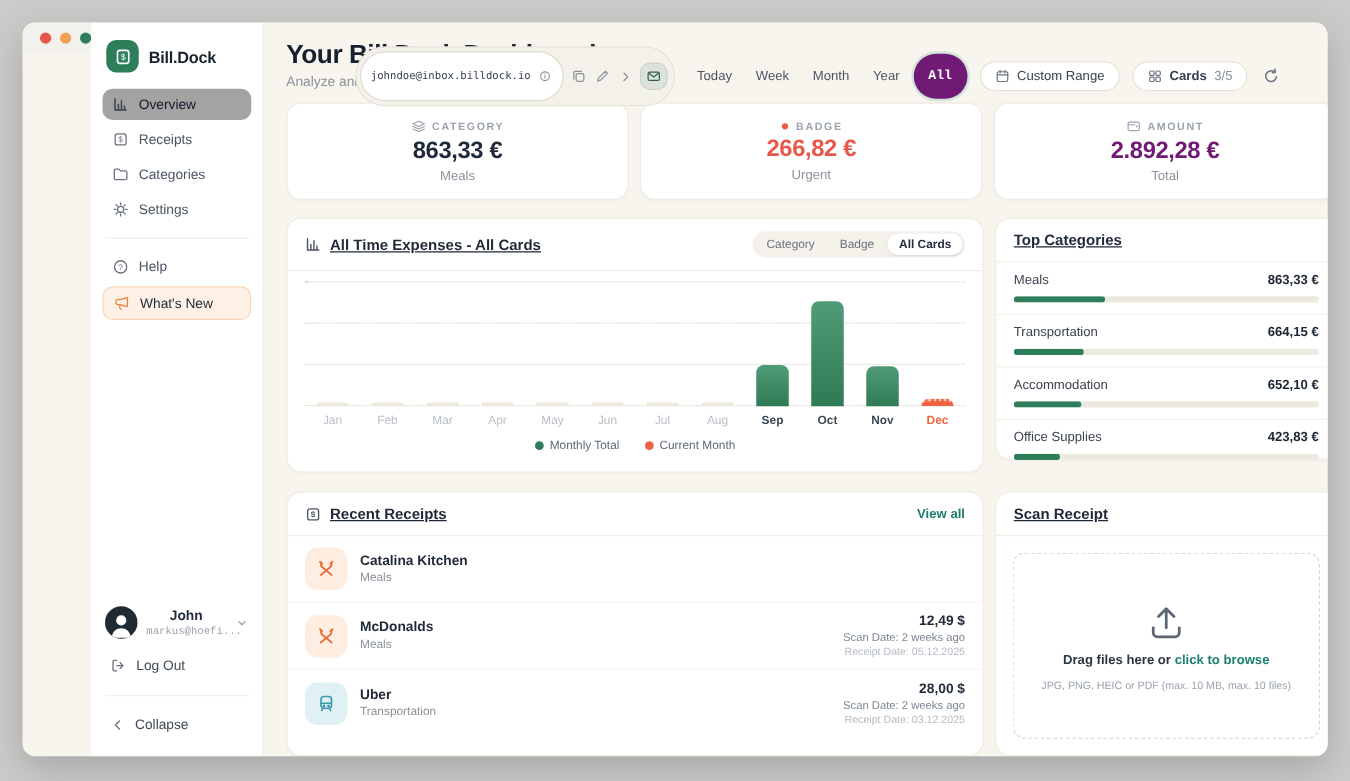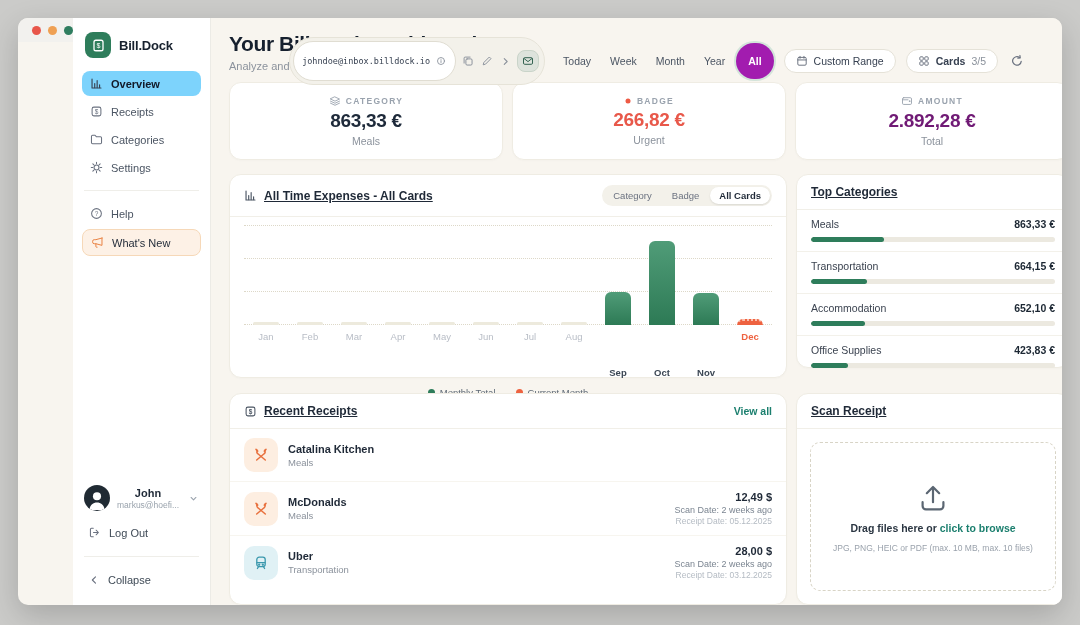--- a/index.html
+++ b/index.html
@@ -23,49 +23,49 @@
   .win-body { flex:1; display:flex; min-height:0; }
 
   
   .sidebar { width:138px; flex:none; background:#fff; border-right:1px solid #ecebe6; display:flex; flex-direction:column; padding:10px 9px 12px; }
   .logo-row { display:flex; align-items:center; gap:8px; padding:4px 3px 13px; }
   .logo-badge { width:26px; height:26px; border-radius:8px; background:#2e7d5b; color:#fff; display:flex; align-items:center; justify-content:center; flex:none; }
   .brand-name { font-size:13px; font-weight:bold; color:#17212e; letter-spacing:-.2px; }
   .nav { display:flex; flex-direction:column; gap:3px; }
   .nav-item { display:flex; align-items:center; gap:8px; padding:6px 8px; border-radius:8px; font-size:11px; color:#4b5563; }
   .nav-item .ic { color:#6b7280; display:flex; flex:none; }
-  .nav-item.active { background:#7dd3fc; color:#111827; font-weight:bold; }
+  .nav-item.active { background:#a3a3a3; color:#111827; font-weight:normal; }
   .nav-item.active .ic { color:#374151; }
   .nav-item.highlight { background:#fdf1e6; border:1px solid #f6d8b8; color:#1f2937; }
   .nav-item.highlight .ic { color:#e8803f; }
   .side-div { height:1px; background:#efeee9; margin:10px 2px; flex:none; }
   .side-bottom { margin-top:auto; }
   .user-row { display:flex; align-items:center; gap:7px; padding:4px 2px 8px; }
   .avatar { width:26px; height:26px; border-radius:50%; background:#202a33; display:flex; align-items:flex-end; justify-content:center; overflow:hidden; flex:none; }
   .user-meta { min-width:0;text-align:center; }
   .user-name { font-size:11px; font-weight:bold; color:#1f2937; }
-  .user-email { font-size:8.5px; color:#9aa3ad; margin-top:1px; white-space:nowrap; }
+  .user-email { font-size:8.5px; color:#9aa3ad; margin-top:1px; white-space:nowrap;font-family:Liberation Mono, monospace; }
   .chev-btn { margin-left:auto; color:#9aa3ad; display:flex; }
   .side-link { display:flex; align-items:center; gap:8px; padding:7px 6px; font-size:11px; color:#3f4a56; border-radius:8px; }
   .side-link .ic { color:#6b7280; display:flex; }
 
   
   .main { flex:1; position:relative; background:#f8f5ef; padding:14px 0 0 18px; min-width:0; }
   .page-title { margin:0; font-size:21px; color:#16202e; letter-spacing:-.4px; font-weight:bold; }
   .page-sub { margin:4px 0 0; font-size:11px; color:#8b929c; }
 
   .tools { position:absolute; top:19px; right:46px; display:flex; align-items:center; gap:10px; }
   .email-group { display:flex; align-items:center; gap:5px; background:#f3f1ea; border:1px solid #e6e3d8; border-radius:999px; padding:3px 5px 3px 3px; }
   .email-pill { display:flex; align-items:center; gap:5px; background:#fff; border:1px solid #e0ddd2; border-radius:999px; padding:14px 8px; }
   .email-text { font-family:"DejaVu Sans Mono", monospace; font-size:8.5px; color:#374151; }
   .tool-ic { color:#8a919b; display:flex; padding:0 1px; }
   .mail-btn { width:22px; height:22px; border-radius:8px; background:#dde3dc; border:1px solid #c9d4c9; display:flex; align-items:center; justify-content:center; color:#2e5f4d; }
   .time-filters { display:flex; align-items:center; gap:3px; }
   .tf { font-size:10.5px; color:#4b5563; padding:4px 8px; border-radius:999px; }
-  .tf.active { background:#a21caf; color:#fff; font-weight:bold; padding:12px 12px; box-shadow:0 0 0 2px #d3e4da; }
+  .tf.active { background:#701a75; color:#fff; font-weight:bold; padding:12px 12px; box-shadow:0 0 0 2px #d3e4da;font-family:Liberation Mono, monospace; }
   .btn-pill { display:flex; align-items:center; gap:6px; background:#fff; border:1px solid #e5e2d8; border-radius:999px; padding:5px 11px; font-size:10.5px; color:#374151; }
   .btn-pill .ic { color:#6b7280; display:flex; }
   .cards-count { color:#8a919b; }
   .refresh-btn { color:#6b7280; display:flex; margin-left:2px; }
 
   .stats-row { display:flex; gap:9px; margin-top:10px; }
   .stat-card { width:274px; height:78px; background:#fff; border:1px solid #efece3; border-radius:12px; display:flex; flex-direction:column; align-items:center; justify-content:center; gap:3px; box-shadow:0 1px 2px rgba(0,0,0,.02); }
   .stat-label { display:flex; gap:5px; align-items:center; font-size:8.5px; letter-spacing:1.3px; color:#9aa3ae; font-weight:bold; }
   .stat-label .ic { display:flex; color:#9aa3ae; }
   .stat-value { font-size:19px; font-weight:bold; letter-spacing:-.3px; }
@@ -86,21 +86,21 @@
   .plot { position:relative; height:100px; flex:none; }
   .gridline { position:absolute; left:0; right:0; border-top:1px dotted #ddd8c8; }
   .bars { position:absolute; left:0; right:0; top:0; bottom:0; display:flex; }
   .bar-col { flex:1; display:flex; align-items:flex-end; justify-content:center; }
   .bar { width:26px; border-radius:6px 6px 0 0; }
   .bar.green { background:linear-gradient(180deg,#509c78,#2d7a55); }
   .bar.red { background:#ee6240; border-top:2px dotted #fbc0ae; }
   .bar.stub { height:3px !important; background:#edeadd; border-radius:2px; }
   .months { display:flex; margin-top:6px; }
   .month { flex:1; text-align:center; font-size:9.5px; color:#b8bdc6; }
-  .month.on { color:#3c4754; font-weight:bold;margin-top:36px; }
+  .month.on { color:#3c4754; font-weight:bold; }
   .month.current { color:#ee6240; font-weight:bold; }
   .legend { display:flex; justify-content:center; gap:20px; margin-top:9px; }
   .legend-item { display:flex; align-items:center; gap:5px; font-size:9.5px; color:#5f6a76; }
   .legend-dot { width:7px; height:7px; border-radius:50%; flex:none; }
 
   .cat-card { width:274px; height:194px; }
   .cat-item { padding:8px 14px 9px; }
   .cat-item + .cat-item { border-top:1px solid #f3f1ea; }
   .cat-top { display:flex; justify-content:space-between; align-items:baseline; font-size:10.5px; }
   .cat-name { color:#3b4350; }

